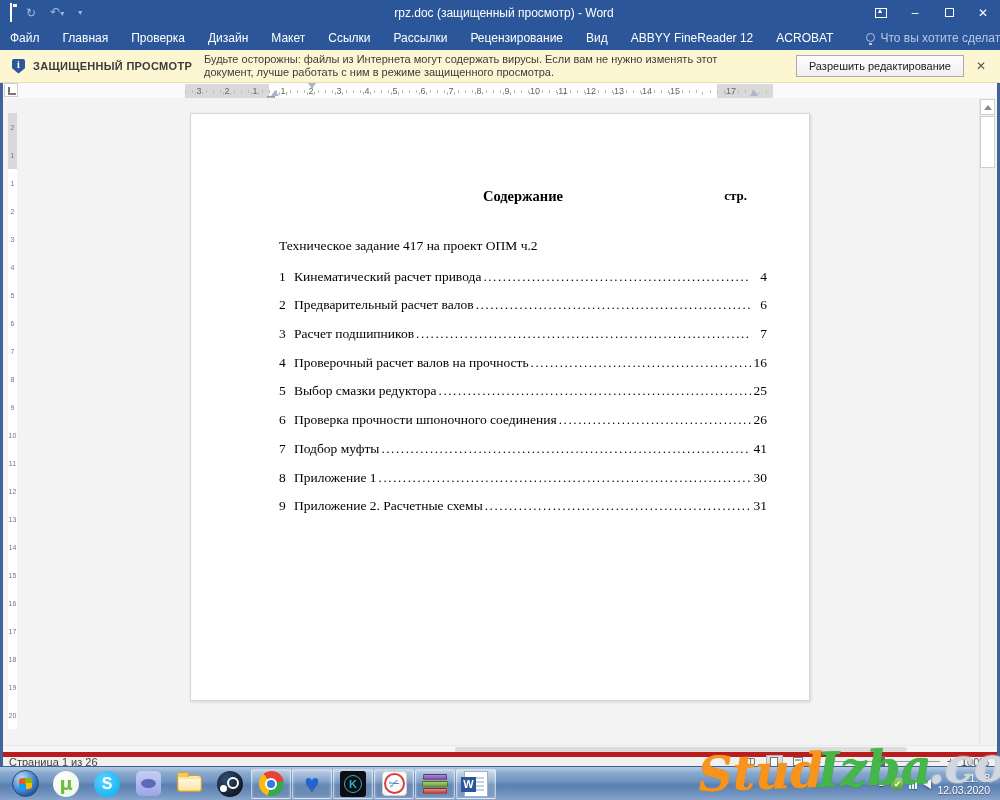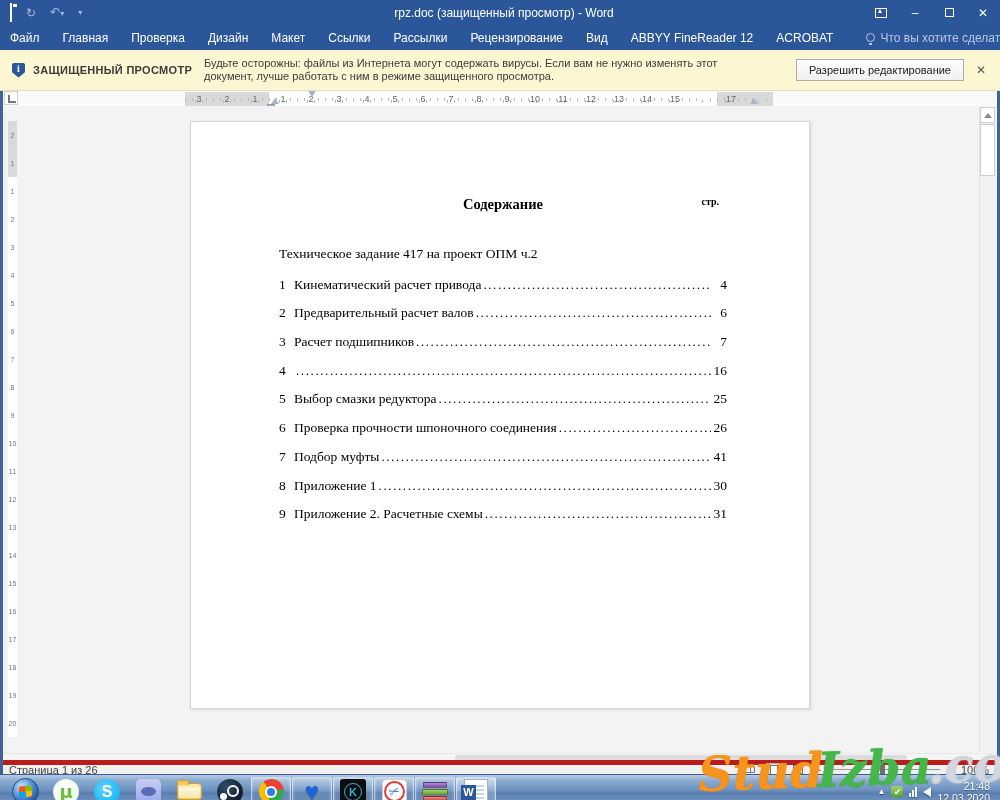--- a/index.html
+++ b/index.html
@@ -21,21 +21,21 @@
   .restore { width:9px; height:9px; border:1px solid #fff; }
 
   
   .tabsrow { height:25px; background:#2b579a; display:flex; align-items:center; padding:0 8px 0 10px; color:#fff; }
   .tab { font-size:12px; margin-right:23px; white-space:nowrap; }
   .tellme { display:flex; align-items:center; gap:5px; color:#b9c6e2; font-size:12px; margin-left:10px; white-space:nowrap; }
   .bulb { width:9px; height:9px; border:1.5px solid #b9c6e2; border-radius:50%; position:relative; }
   .bulb:after { content:""; position:absolute; left:2px; top:9px; width:3px; height:2px; background:#b9c6e2; }
 
   
-  .msgbar { height:41px; background:#fdf6d3; border-bottom:1px solid #e6dfb8; display:flex; align-items:center; padding:0 8px; }
+  .msgbar { height:33px; background:#fdf6d3; border-bottom:1px solid #e6dfb8; display:flex; align-items:center; padding:0 8px; }
   .shield { width:13px; height:15px; background:#2b579a; border-radius:2px 2px 6px 6px; clip-path:polygon(0 0,100% 0,100% 65%,50% 100%,0 65%); position:relative; flex:none; margin:0 8px 0 4px; }
   .shield:before { content:"i"; position:absolute; width:100%; text-align:center; top:0px; font-size:10px; color:#fff; font-family:"Liberation Serif",serif; font-weight:bold; }
   .msg-label { font-size:11px; font-weight:bold; color:#3b3b3b; letter-spacing:.3px; white-space:nowrap; margin-right:12px; }
   .msg-text { font-size:11px; color:#3b3b3b; width:560px; line-height:13px; }
   .msg-btn { margin-left:auto; background:linear-gradient(#fefefe,#f0f0f0); border:1px solid #ababab; font-size:11px; color:#222; padding:4px 12px; white-space:nowrap; }
   .msg-close { width:22px; text-align:center; color:#555; font-size:12px; margin-left:6px; }
 
   
   .frame { position:relative; border-left:3px solid #41639c; border-right:3px solid #41639c; background:#f3f3f3; }
 
@@ -54,24 +54,24 @@
   .mk-first { left:305px; top:0; border-left:4px solid transparent; border-right:4px solid transparent; border-top:6px solid #a8b6c8; }
   .mk-left { left:268px; top:7px; border-left:4px solid transparent; border-right:4px solid transparent; border-bottom:6px solid #a8b6c8; }
   .mk-box { position:absolute; left:264px; top:13px; width:8px; height:3px; background:#a8b6c8; border:1px solid #8d9cb0; }
   .mk-right { left:747px; top:7px; border-left:4px solid transparent; border-right:4px solid transparent; border-bottom:6px solid #a8b6c8; }
 
   
   .docarea { position:relative; height:647px; background:#f3f3f3; overflow:hidden; }
   .vruler { position:absolute; left:5px; top:15px; width:9px; }
   .vcell { height:28px; width:9px; font-size:7px; color:#777; background:#fff; display:flex; align-items:center; justify-content:center; }
   .vcell.m { background:#d9d9d9; }
-  .page { position:absolute; left:187px; top:15px; width:620px; height:588px; background:#fff; border:1px solid #d5d5d5; box-shadow:1px 1px 3px rgba(0,0,0,.12); padding:74px 82px 0 88px; font-family:"Liberation Serif","DejaVu Serif",serif; color:#000; }
+  .page { position:absolute; left:187px; top:15px; width:620px; height:588px; background:#fff; border:1px solid #d5d5d5; box-shadow:1px 1px 3px rgba(0,0,0,.12); padding:74px 42px 0 88px; font-family:"Liberation Serif","DejaVu Serif",serif; color:#000; }
   .doc-headrow { position:relative; height:18px; }
   .doc-heading { text-align:center; font-weight:bold; font-size:14.5px; }
-  .doc-pagelbl { position:absolute; right:8px; top:0; font-weight:bold; font-size:10px; }
+  .doc-pagelbl { position:absolute; right:20px; top:0; font-weight:bold; font-size:13px; }
   .doc-intro { margin-top:26px; height:28.7px; display:flex; align-items:center; font-size:13.5px; }
   .toc-row { display:flex; align-items:baseline; height:28.7px; padding-top:8px; font-size:13.5px; }
   .toc-num:not(:empty) { min-width:15px; }
   .toc-title { white-space:nowrap; }
   .toc-leader { flex:1; overflow:hidden; white-space:nowrap; margin:0 2px; }
   .toc-leader:after { content:"....................................................................................................................................."; letter-spacing:1.6px; font-size:13px; }
   .toc-page { text-align:right; min-width:14px; }
 
   
   .vscroll { position:absolute; right:2px; top:1px; width:16px; height:645px; background:#f1f1f1; border-left:1px solid #e3e3e3; }
@@ -321,20 +321,21 @@
             <span class="toc-page">6</span>
           </div>
           <div class="toc-row">
             <span class="toc-num">3</span>
             <span class="toc-title">Расчет подшипников</span>
             <span class="toc-leader"></span>
             <span class="toc-page">7</span>
           </div>
           <div class="toc-row">
             <span class="toc-num">4</span>
+            <span class="toc-title">Проверочный расчет валов на прочность</span>
             <span class="toc-leader"></span>
             <span class="toc-page">16</span>
           </div>
           <div class="toc-row">
             <span class="toc-num">5</span>
             <span class="toc-title">Выбор смазки редуктора</span>
             <span class="toc-leader"></span>
             <span class="toc-page">25</span>
           </div>
           <div class="toc-row">

